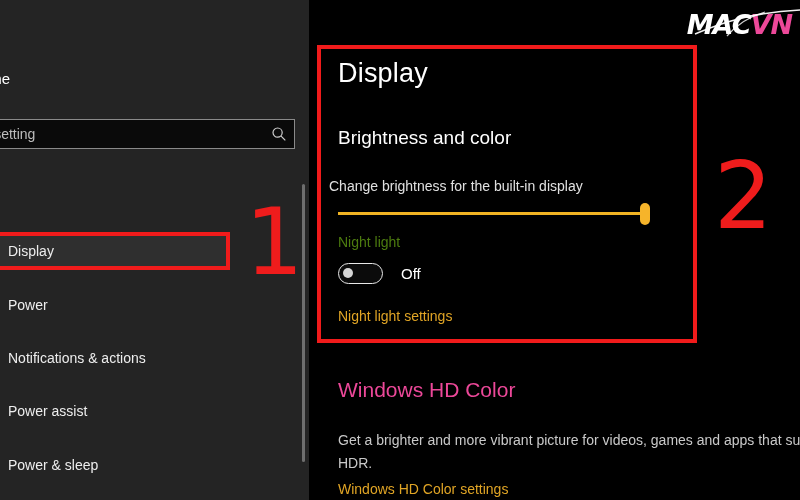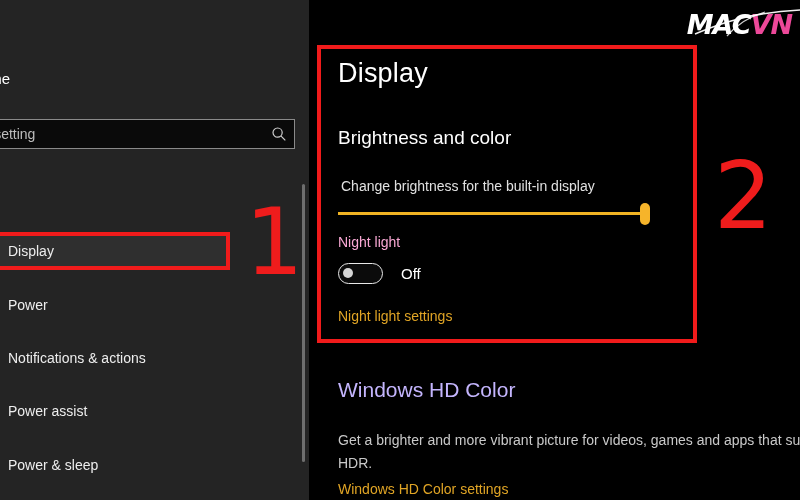--- a/index.html
+++ b/index.html
@@ -50,37 +50,37 @@
   }
   #page-title {
     position:absolute; left:29px; top:58px;
     font-size:27px; color:#ffffff; font-weight:400; letter-spacing:.2px;
   }
   #section1-title {
     position:absolute; left:29px; top:127px;
     font-size:19px; color:#ffffff; font-weight:400;text-align:center;
   }
   #brightness-label {
-    position:absolute; left:32px; top:178px;
+    position:absolute; left:20px; top:178px;
     font-size:14px; color:#e0e0e0;
   }
   #brightness-slider {
     position:absolute; left:29px; top:203px; width:316px; height:22px;
   }
   #brightness-track {
     position:absolute; left:0; top:9px; width:308px; height:3px;
     background:#f0b323;
   }
   #brightness-thumb {
     position:absolute; left:302px; top:0px; width:10px; height:22px;
     background:#f6b42a; border-radius:5px;
   }
   #nightlight-label {
     position:absolute; left:29px; top:234px;
-    font-size:14px; color:#f9a8d4;
+    font-size:14px; color:#4d7c0f;
   }
   #nightlight-toggle-row {
     position:absolute; left:29px; top:262px; height:22px;
     display:flex; align-items:center;
   }
   #nightlight-toggle {
     width:45px; height:21px; border:1.6px solid #e8e8e8; border-radius:11px;
     background:#0b0b0b; position:relative;
   }
   #nightlight-toggle-thumb {
@@ -89,21 +89,21 @@
   }
   #nightlight-state {
     margin-left:18px; font-size:15px; color:#ffffff;
   }
   #nightlight-settings-link {
     position:absolute; left:29px; top:308px;
     font-size:14px; color:#e1a525; cursor:pointer;
   }
   #section2-title {
     position:absolute; left:29px; top:378px;
-    font-size:21px; color:#c4b5fd; font-weight:400;
+    font-size:21px; color:#ec4899; font-weight:400;
   }
   #hdr-desc {
     position:absolute; left:29px; top:429px; width:505px;
     font-size:14px; line-height:23px; color:#c9c9c9;
   }
   #hdr-settings-link {
     position:absolute; left:29px; top:481px;
     font-size:14px; color:#e1a525; cursor:pointer;
   }
 

